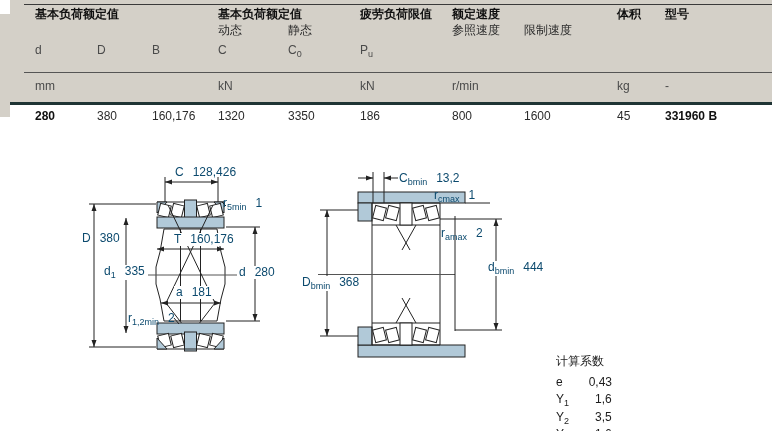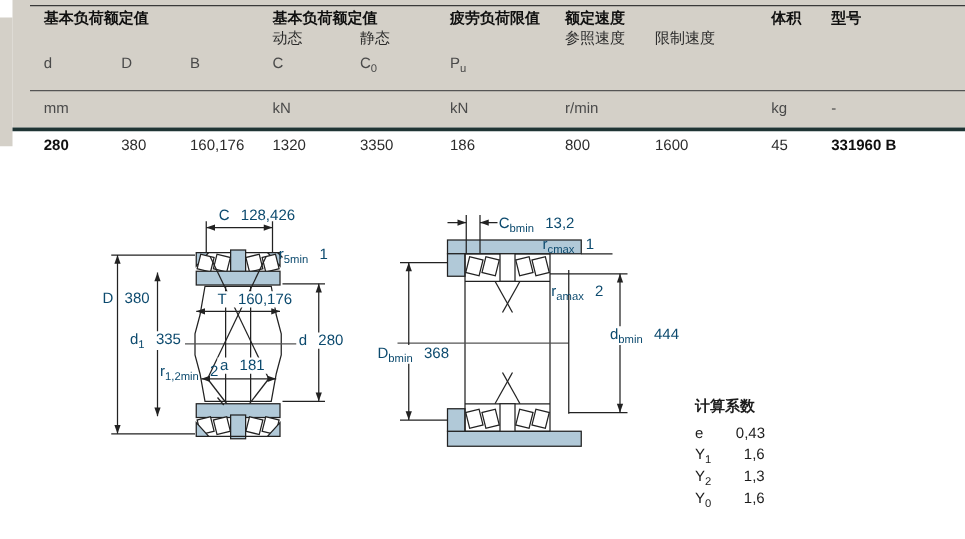--- a/index.html
+++ b/index.html
@@ -16,21 +16,21 @@
   .bold{font-weight:bold;color:#101010;}
   .muted{color:#4a4a4a;}
   sub{font-size:9px;line-height:1;}
   
   .dl{position:absolute;font-size:12px;line-height:13px;color:#0c4a6e;white-space:nowrap;}
   .dl .val{margin-left:9px;}
   .dl .ref{margin-left:9px;}
   .wbg{background:#fff;padding:0 2px;}
   
   .factors{position:absolute;left:556px;top:317px;font-size:12px;color:#1c1c1c;}
-  .f-title{font-weight:bold;margin-bottom:4px;}
+  .f-title{font-weight:normal;margin-bottom:4px;margin-top:36px;}
   .f-row{line-height:16px;}
   .f-row .fval{margin-left:26px;}
   svg{position:absolute;}
   svg line, svg polyline{stroke:#222;stroke-width:1;fill:none;}
   svg .cl{stroke:#555;}
   .steel{fill:#b1c9d8;stroke:#222;stroke-width:1;}
   .wpart{fill:#fff;stroke:#222;stroke-width:1;}
   .ah{fill:#222;stroke:none;}
 </style>
 </head>
@@ -220,21 +220,21 @@
   </div>
   <div class="dl wbg" style="left:172px;top:233px">
     <span>T</span><span class="val">160,176</span>
   </div>
   <div class="dl wbg" style="left:174px;top:286px">
     <span>a</span><span class="val">181</span>
   </div>
   <div class="dl wbg" style="left:237px;top:266px">
     <span>d</span><span class="val">280</span>
   </div>
-  <div class="dl" style="left:128px;top:291px">
+  <div class="dl" style="left:128px;top:312px">
     <span>r</span><sub>1,2min</sub><span class="ref">2</span>
   </div>
 
   <div class="dl" style="left:399px;top:172px">
     <span>C</span><sub>bmin</sub><span class="val">13,2</span>
   </div>
   <div class="dl" style="left:434px;top:189px">
     <span>r</span><sub>cmax</sub><span class="ref">1</span>
   </div>
   <div class="dl" style="left:441px;top:227px">
@@ -249,20 +249,20 @@
 
   <div class="factors">
     <div class="f-title">计算系数</div>
     <div class="f-row">
       <span>e</span><sub></sub><span class="fval">0,43</span>
     </div>
     <div class="f-row">
       <span>Y</span><sub>1</sub><span class="fval">1,6</span>
     </div>
     <div class="f-row">
-      <span>Y</span><sub>2</sub><span class="fval">1,3</span>
+      <span>Y</span><sub>2</sub><span class="fval">3,5</span>
     </div>
     <div class="f-row">
       <span>Y</span><sub>0</sub><span class="fval">1,6</span>
     </div>
   </div>
 
 </div>
 
 </body></html>

